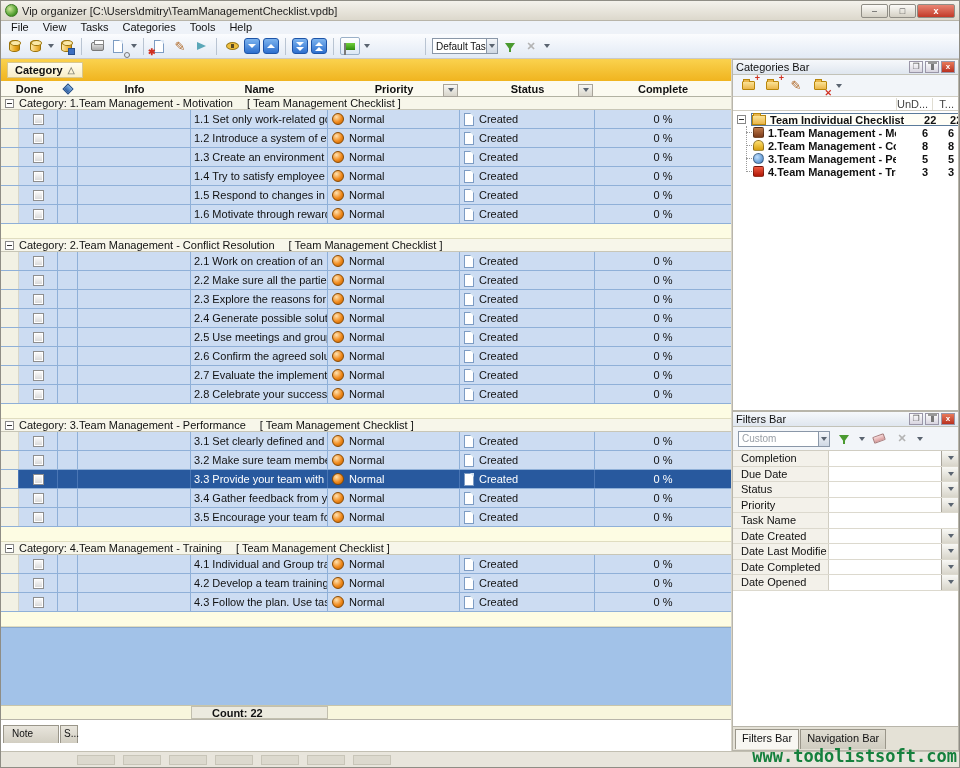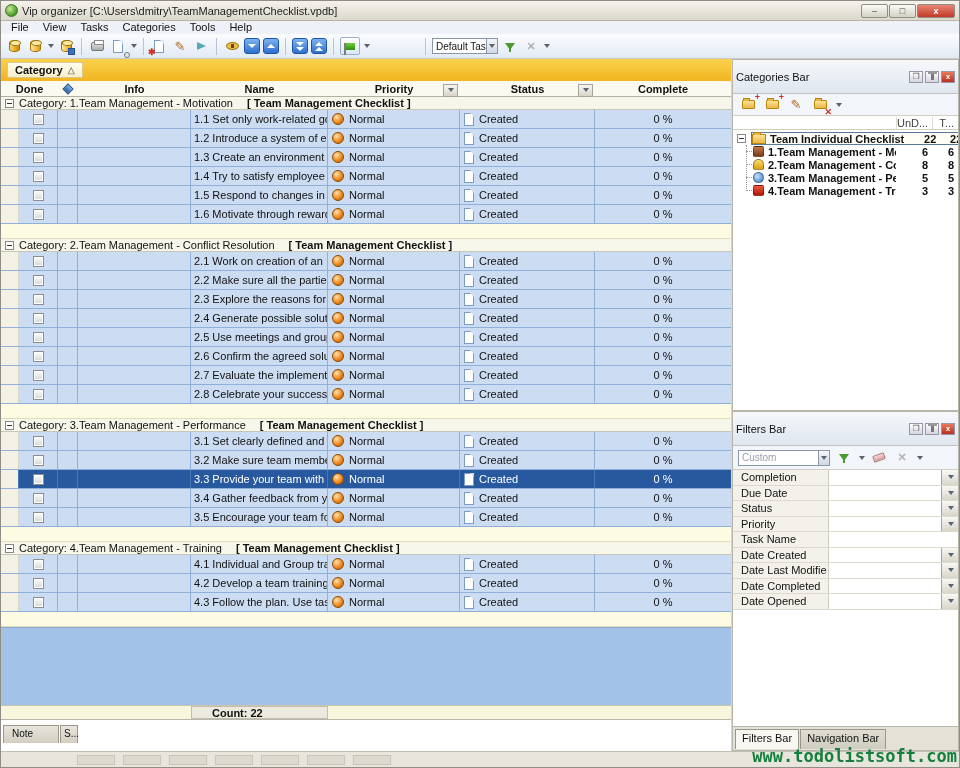--- a/index.html
+++ b/index.html
@@ -68,21 +68,21 @@
   .gh-cell { text-align:center; font-size:11px; position:relative; }
   .c-done{width:57px}.c-att{width:20px}.c-info{width:113px}.c-name{width:137px}.c-pri{width:132px}.c-sta{width:135px}.c-com{width:136px}
   .diamond { width:8px; height:8px; background:linear-gradient(#7ab0e8,#2a5a9e); transform:rotate(45deg); display:inline-block; border:1px solid #1d4a88; }
   .hdr-drop { position:absolute; right:2px; top:1px; width:15px; height:13px; background:linear-gradient(#f6f6f3,#d8d5ca); border:1px solid #a8a49a; display:flex; align-items:center; justify-content:center; }
 
   
   .grid-body { flex:0 0 auto; display:flex; flex-direction:column; }
   .cat-row { height:13px; background:#f7f6ea; border-bottom:1px solid #c8c6b6; display:flex; align-items:center; font-size:11px; white-space:nowrap; overflow:hidden; }
   .minus-box { width:9px; height:9px; border:1px solid #888; background:#fff; margin:0 5px 0 4px; position:relative; flex:0 0 auto; }
   .minus-box::before { content:""; position:absolute; left:1px; right:1px; top:3px; height:1px; background:#333; }
-  .cat-suffix { margin-left:14px;font-weight:bold; }
+  .cat-suffix { margin-left:14px; }
   .task-row { height:19px; display:flex; background:#ccdcf2; border-bottom:1px solid #8fb0d8; }
   .cell { border-right:1px solid #8fb0d8; display:flex; align-items:center; overflow:hidden; white-space:nowrap; }
   .cell.c-indent { width:18px; background:#f2f1e4; border-right:1px solid #d8d6c8; }
   .cell.c-done2 { width:39px; justify-content:center; }
   .cell.c-name { padding-left:3px; }
   .cell.c-pri, .cell.c-sta { padding-left:4px; gap:5px; }
   .cell.c-com { justify-content:center; border-right:none; }
   .checkbox { width:11px; height:11px; border:1px solid #8e8e8e; background:linear-gradient(#fdfdfd,#d6d6d6); box-shadow:inset 0 0 0 1px #fff; }
   .pri-ball { width:12px; height:12px; border-radius:50%; background:radial-gradient(circle at 35% 30%, #ffe2b0, #f08a1d 55%, #b85c00); border:1px solid #8a4a00; flex:0 0 auto; }
   .doc-ic { width:10px; height:13px; background:#fff; border:1px solid #7d9cc4; position:relative; flex:0 0 auto; }
@@ -95,21 +95,21 @@
   .count-row { height:14px; background:#f8f6dd; border-top:1px solid #c8c5aa; display:flex; align-items:center; flex:0 0 auto; }
   .count-box { margin-left:190px; width:137px; background:#eceadf; border:1px solid #c2bfae; font-weight:bold; padding:0 20px; height:13px; line-height:12px; }
   .note-tabs-strip { height:32px; background:#fff; border-top:1px solid #b8b5aa; padding-top:5px; display:flex; gap:1px; padding-left:2px; flex:0 0 auto; }
   .note-tab { background:linear-gradient(#e8e5dc,#d2cec2); border:1px solid #9a968a; border-bottom:none; padding:2px 8px; font-size:10px; height:18px; }
   .note-tab.small { width:18px; padding:2px 3px; }
 
   
   .panel { display:flex; flex-direction:column; border:1px solid #b8b5aa; background:#fff; }
   .panel.categories { height:352px; }
   .panel.filters { flex:1; }
-  .panel-title { height:34px; background:linear-gradient(#f6f8fb,#dfe6ef); border-bottom:1px solid #c2c2b8; display:flex; align-items:center; padding:0 3px; flex:0 0 auto; }
+  .panel-title { height:15px; background:linear-gradient(#f6f8fb,#dfe6ef); border-bottom:1px solid #c2c2b8; display:flex; align-items:center; padding:0 3px; flex:0 0 auto; }
   .panel-title .pt-text { flex:1; font-size:11px; }
   .pt-btn { width:14px; height:12px; border:1px solid #9a96a8; background:linear-gradient(#fdfdfd,#d8d5e0); margin-left:2px; font-size:8px; line-height:10px; text-align:center; color:#555; }
   .pt-btn.close { background:linear-gradient(#e87a5a,#b83020); color:#fff; font-weight:bold; }
   .pt-pin { display:inline-block; width:3px; height:8px; background:#777; position:relative; margin:0 auto; }
   .pt-pin::before { content:""; position:absolute; top:-1px; left:-3px; width:9px; height:3px; background:#999; }
   .panel-toolbar { height:22px; background:#f2f5f9; border-bottom:1px solid #d0cdc2; display:flex; align-items:center; padding-left:6px; gap:6px; flex:0 0 auto; }
   .folder-ic { width:13px; height:9px; background:linear-gradient(#fbe396,#eab64a); border:1px solid #b8860b; border-radius:1px; position:relative; }
   .folder-ic::before { content:""; position:absolute; top:-3px; left:0; width:5px; height:2px; background:#eab64a; border:1px solid #b8860b; border-bottom:none; }
   .plus-badge { position:absolute; right:-3px; top:-4px; color:#d03020; font-weight:bold; font-size:9px; }
   .red-x-badge { position:absolute; right:-3px; bottom:-3px; color:#d03020; font-weight:bold; font-size:9px; }

